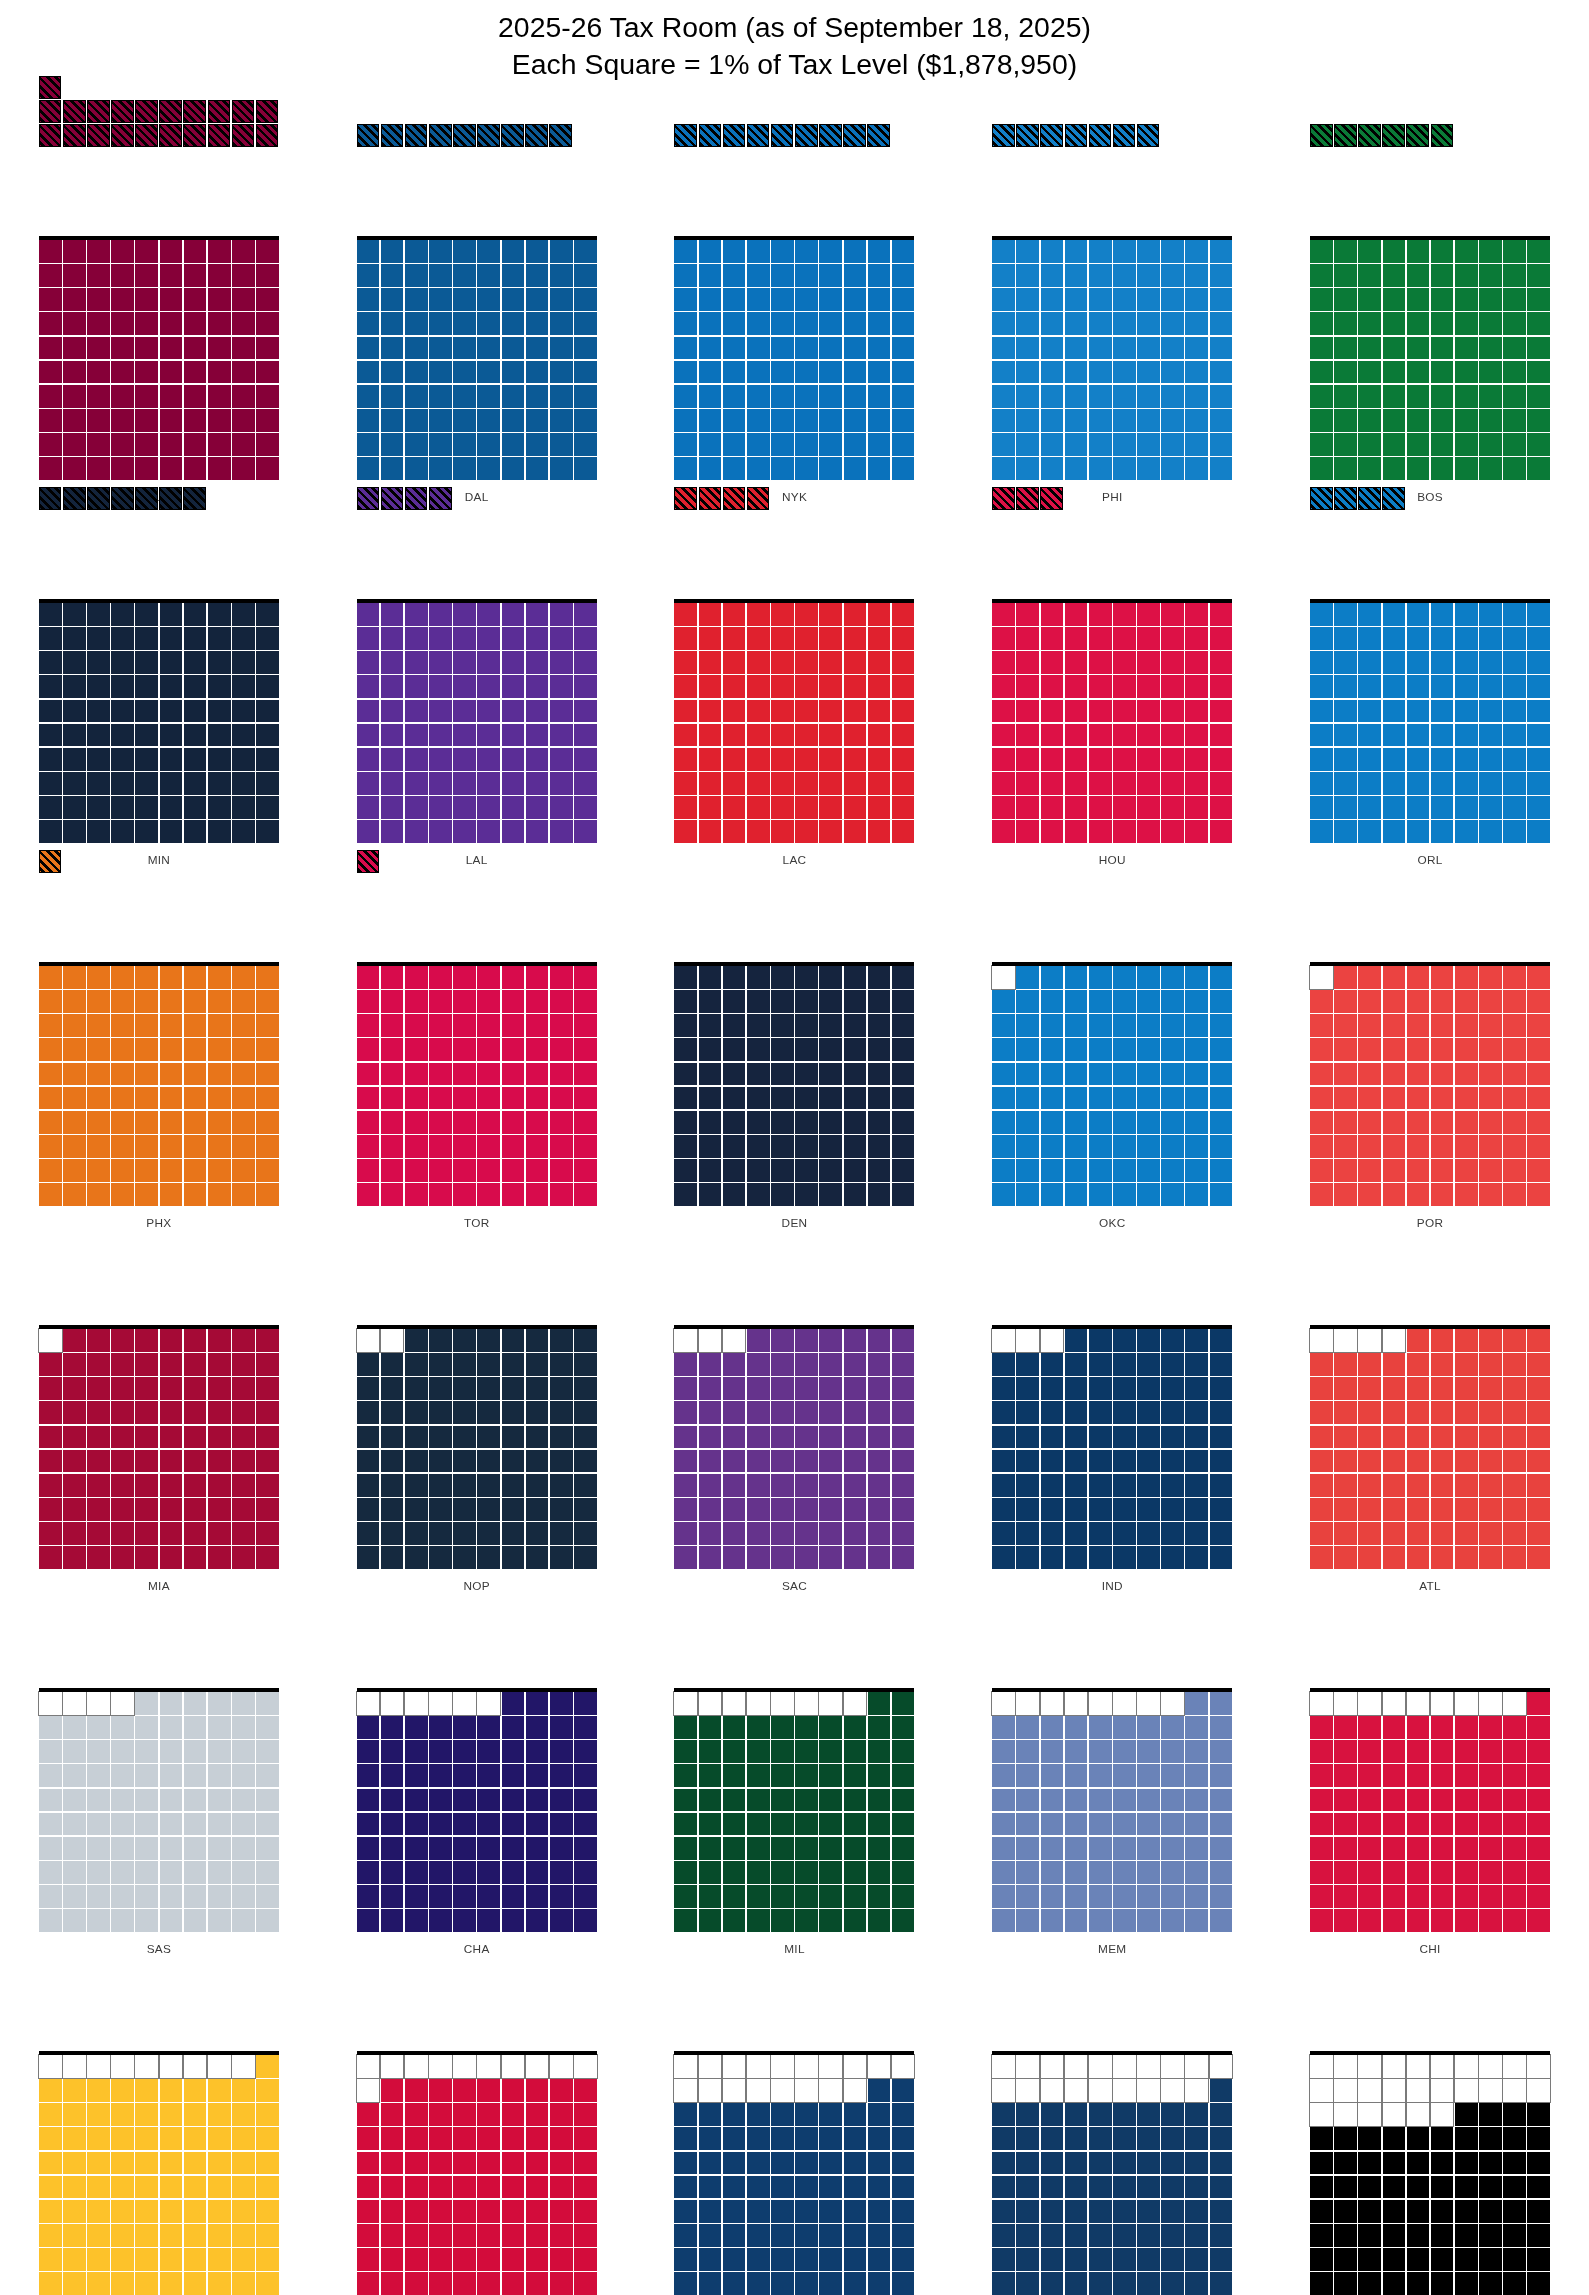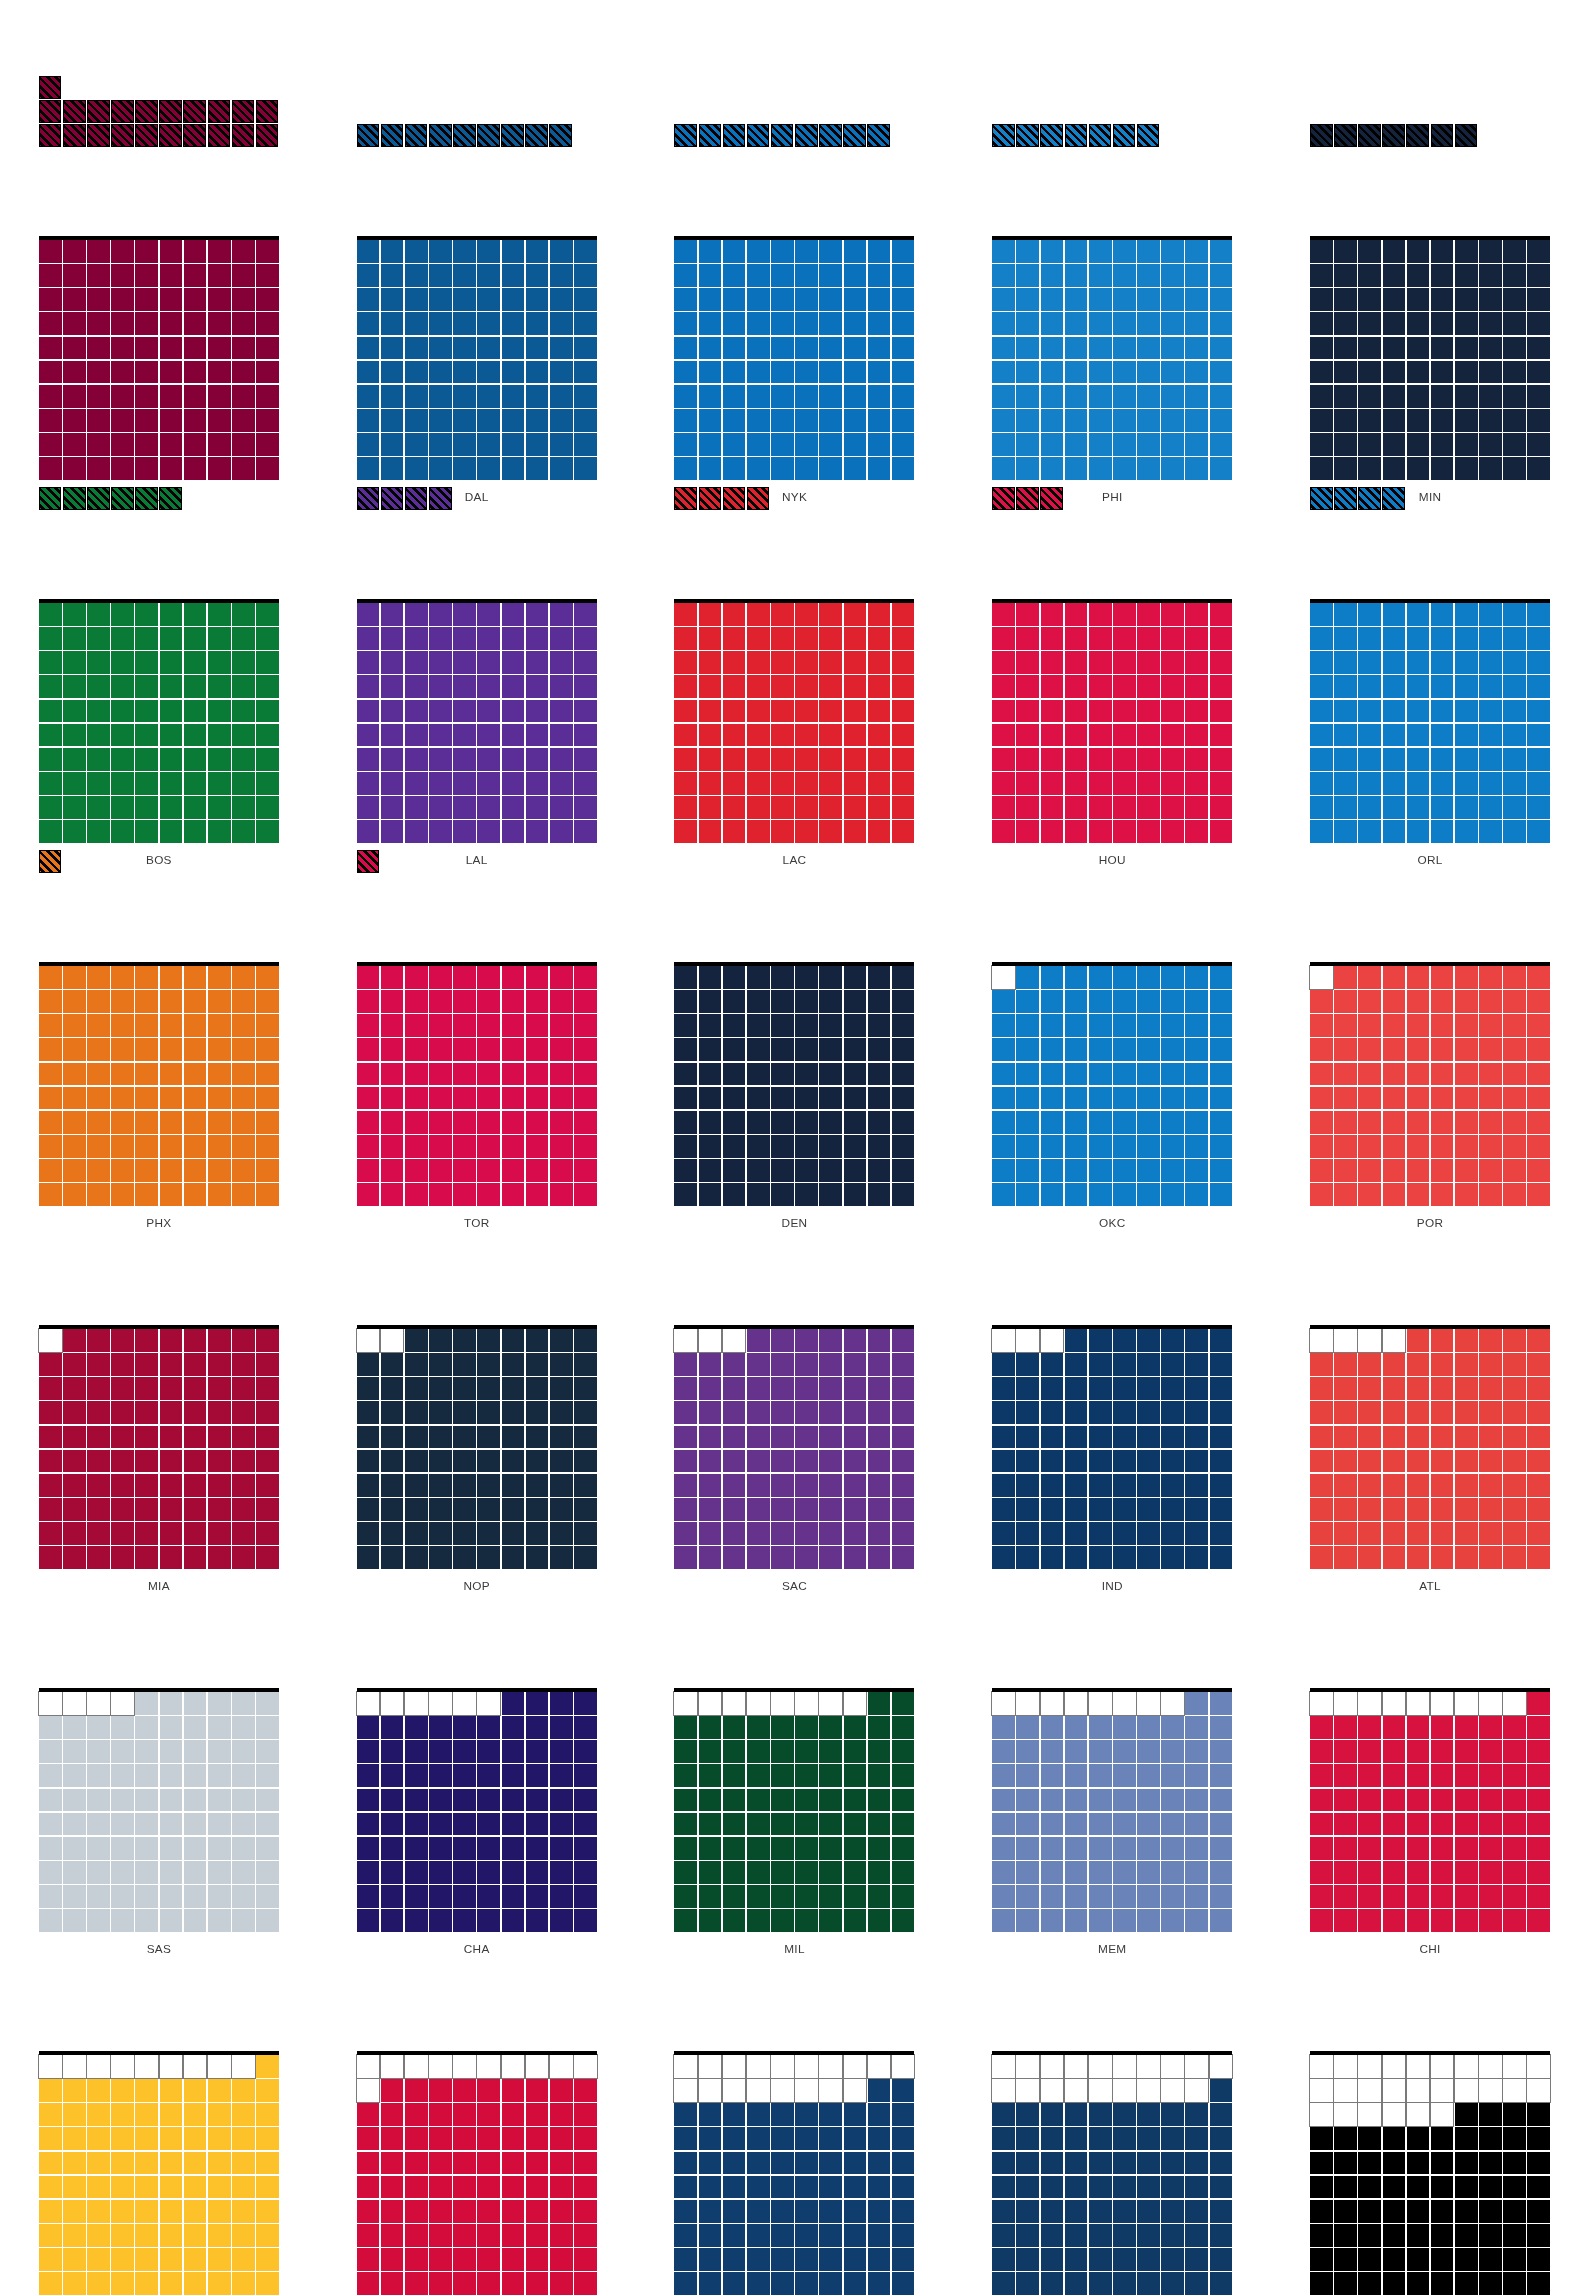--- a/index.html
+++ b/index.html
@@ -147,20 +147,24 @@
     color: #3a3a3a;
     letter-spacing: 0.3px;
   }
 </style>
 </head>
 <body>
 
 <div id="page">
 
 
+  <div id="titles">
+    <div class="line1">2025-26 Tax Room (as of September 18, 2025)</div>
+    <div class="line2">Each Square = 1% of Tax Level ($1,878,950)</div>
+  </div>
 
   <div id="teams">
       <div class="team">
         <div class="over-zone">
           <div class="over-row">
             <div class="over-cell" style="background: rgb(134, 0, 56);"></div>
             <div class="over-cell" style="background: rgb(134, 0, 56);"></div>
             <div class="over-cell" style="background: rgb(134, 0, 56);"></div>
             <div class="over-cell" style="background: rgb(134, 0, 56);"></div>
             <div class="over-cell" style="background: rgb(134, 0, 56);"></div>
@@ -650,20 +654,138 @@
             <div class="cell" style="background: rgb(19, 128, 200);"></div>
             <div class="cell" style="background: rgb(19, 128, 200);"></div>
             <div class="cell" style="background: rgb(19, 128, 200);"></div>
           </div>
         </div>
         <div class="team-label">PHI</div>
       </div>
       <div class="team">
         <div class="over-zone">
           <div class="over-row">
+            <div class="over-cell" style="background: rgb(10, 122, 55);"></div>
+            <div class="over-cell" style="background: rgb(10, 122, 55);"></div>
+            <div class="over-cell" style="background: rgb(10, 122, 55);"></div>
+            <div class="over-cell" style="background: rgb(10, 122, 55);"></div>
+            <div class="over-cell" style="background: rgb(10, 122, 55);"></div>
+            <div class="over-cell" style="background: rgb(10, 122, 55);"></div>
+          </div>
+        </div>
+        <div class="tax-line"></div>
+        <div class="waffle-wrap">
+          <div class="waffle">
+            <div class="cell" style="background: rgb(10, 122, 55);"></div>
+            <div class="cell" style="background: rgb(10, 122, 55);"></div>
+            <div class="cell" style="background: rgb(10, 122, 55);"></div>
+            <div class="cell" style="background: rgb(10, 122, 55);"></div>
+            <div class="cell" style="background: rgb(10, 122, 55);"></div>
+            <div class="cell" style="background: rgb(10, 122, 55);"></div>
+            <div class="cell" style="background: rgb(10, 122, 55);"></div>
+            <div class="cell" style="background: rgb(10, 122, 55);"></div>
+            <div class="cell" style="background: rgb(10, 122, 55);"></div>
+            <div class="cell" style="background: rgb(10, 122, 55);"></div>
+            <div class="cell" style="background: rgb(10, 122, 55);"></div>
+            <div class="cell" style="background: rgb(10, 122, 55);"></div>
+            <div class="cell" style="background: rgb(10, 122, 55);"></div>
+            <div class="cell" style="background: rgb(10, 122, 55);"></div>
+            <div class="cell" style="background: rgb(10, 122, 55);"></div>
+            <div class="cell" style="background: rgb(10, 122, 55);"></div>
+            <div class="cell" style="background: rgb(10, 122, 55);"></div>
+            <div class="cell" style="background: rgb(10, 122, 55);"></div>
+            <div class="cell" style="background: rgb(10, 122, 55);"></div>
+            <div class="cell" style="background: rgb(10, 122, 55);"></div>
+            <div class="cell" style="background: rgb(10, 122, 55);"></div>
+            <div class="cell" style="background: rgb(10, 122, 55);"></div>
+            <div class="cell" style="background: rgb(10, 122, 55);"></div>
+            <div class="cell" style="background: rgb(10, 122, 55);"></div>
+            <div class="cell" style="background: rgb(10, 122, 55);"></div>
+            <div class="cell" style="background: rgb(10, 122, 55);"></div>
+            <div class="cell" style="background: rgb(10, 122, 55);"></div>
+            <div class="cell" style="background: rgb(10, 122, 55);"></div>
+            <div class="cell" style="background: rgb(10, 122, 55);"></div>
+            <div class="cell" style="background: rgb(10, 122, 55);"></div>
+            <div class="cell" style="background: rgb(10, 122, 55);"></div>
+            <div class="cell" style="background: rgb(10, 122, 55);"></div>
+            <div class="cell" style="background: rgb(10, 122, 55);"></div>
+            <div class="cell" style="background: rgb(10, 122, 55);"></div>
+            <div class="cell" style="background: rgb(10, 122, 55);"></div>
+            <div class="cell" style="background: rgb(10, 122, 55);"></div>
+            <div class="cell" style="background: rgb(10, 122, 55);"></div>
+            <div class="cell" style="background: rgb(10, 122, 55);"></div>
+            <div class="cell" style="background: rgb(10, 122, 55);"></div>
+            <div class="cell" style="background: rgb(10, 122, 55);"></div>
+            <div class="cell" style="background: rgb(10, 122, 55);"></div>
+            <div class="cell" style="background: rgb(10, 122, 55);"></div>
+            <div class="cell" style="background: rgb(10, 122, 55);"></div>
+            <div class="cell" style="background: rgb(10, 122, 55);"></div>
+            <div class="cell" style="background: rgb(10, 122, 55);"></div>
+            <div class="cell" style="background: rgb(10, 122, 55);"></div>
+            <div class="cell" style="background: rgb(10, 122, 55);"></div>
+            <div class="cell" style="background: rgb(10, 122, 55);"></div>
+            <div class="cell" style="background: rgb(10, 122, 55);"></div>
+            <div class="cell" style="background: rgb(10, 122, 55);"></div>
+            <div class="cell" style="background: rgb(10, 122, 55);"></div>
+            <div class="cell" style="background: rgb(10, 122, 55);"></div>
+            <div class="cell" style="background: rgb(10, 122, 55);"></div>
+            <div class="cell" style="background: rgb(10, 122, 55);"></div>
+            <div class="cell" style="background: rgb(10, 122, 55);"></div>
+            <div class="cell" style="background: rgb(10, 122, 55);"></div>
+            <div class="cell" style="background: rgb(10, 122, 55);"></div>
+            <div class="cell" style="background: rgb(10, 122, 55);"></div>
+            <div class="cell" style="background: rgb(10, 122, 55);"></div>
+            <div class="cell" style="background: rgb(10, 122, 55);"></div>
+            <div class="cell" style="background: rgb(10, 122, 55);"></div>
+            <div class="cell" style="background: rgb(10, 122, 55);"></div>
+            <div class="cell" style="background: rgb(10, 122, 55);"></div>
+            <div class="cell" style="background: rgb(10, 122, 55);"></div>
+            <div class="cell" style="background: rgb(10, 122, 55);"></div>
+            <div class="cell" style="background: rgb(10, 122, 55);"></div>
+            <div class="cell" style="background: rgb(10, 122, 55);"></div>
+            <div class="cell" style="background: rgb(10, 122, 55);"></div>
+            <div class="cell" style="background: rgb(10, 122, 55);"></div>
+            <div class="cell" style="background: rgb(10, 122, 55);"></div>
+            <div class="cell" style="background: rgb(10, 122, 55);"></div>
+            <div class="cell" style="background: rgb(10, 122, 55);"></div>
+            <div class="cell" style="background: rgb(10, 122, 55);"></div>
+            <div class="cell" style="background: rgb(10, 122, 55);"></div>
+            <div class="cell" style="background: rgb(10, 122, 55);"></div>
+            <div class="cell" style="background: rgb(10, 122, 55);"></div>
+            <div class="cell" style="background: rgb(10, 122, 55);"></div>
+            <div class="cell" style="background: rgb(10, 122, 55);"></div>
+            <div class="cell" style="background: rgb(10, 122, 55);"></div>
+            <div class="cell" style="background: rgb(10, 122, 55);"></div>
+            <div class="cell" style="background: rgb(10, 122, 55);"></div>
+            <div class="cell" style="background: rgb(10, 122, 55);"></div>
+            <div class="cell" style="background: rgb(10, 122, 55);"></div>
+            <div class="cell" style="background: rgb(10, 122, 55);"></div>
+            <div class="cell" style="background: rgb(10, 122, 55);"></div>
+            <div class="cell" style="background: rgb(10, 122, 55);"></div>
+            <div class="cell" style="background: rgb(10, 122, 55);"></div>
+            <div class="cell" style="background: rgb(10, 122, 55);"></div>
+            <div class="cell" style="background: rgb(10, 122, 55);"></div>
+            <div class="cell" style="background: rgb(10, 122, 55);"></div>
+            <div class="cell" style="background: rgb(10, 122, 55);"></div>
+            <div class="cell" style="background: rgb(10, 122, 55);"></div>
+            <div class="cell" style="background: rgb(10, 122, 55);"></div>
+            <div class="cell" style="background: rgb(10, 122, 55);"></div>
+            <div class="cell" style="background: rgb(10, 122, 55);"></div>
+            <div class="cell" style="background: rgb(10, 122, 55);"></div>
+            <div class="cell" style="background: rgb(10, 122, 55);"></div>
+            <div class="cell" style="background: rgb(10, 122, 55);"></div>
+            <div class="cell" style="background: rgb(10, 122, 55);"></div>
+            <div class="cell" style="background: rgb(10, 122, 55);"></div>
+          </div>
+        </div>
+        <div class="team-label">BOS</div>
+      </div>
+      <div class="team">
+        <div class="over-zone">
+          <div class="over-row">
             <div class="over-cell" style="background: rgb(19, 36, 60);"></div>
             <div class="over-cell" style="background: rgb(19, 36, 60);"></div>
             <div class="over-cell" style="background: rgb(19, 36, 60);"></div>
             <div class="over-cell" style="background: rgb(19, 36, 60);"></div>
             <div class="over-cell" style="background: rgb(19, 36, 60);"></div>
             <div class="over-cell" style="background: rgb(19, 36, 60);"></div>
             <div class="over-cell" style="background: rgb(19, 36, 60);"></div>
           </div>
         </div>
         <div class="tax-line"></div>
@@ -765,138 +887,20 @@
             <div class="cell" style="background: rgb(19, 36, 60);"></div>
             <div class="cell" style="background: rgb(19, 36, 60);"></div>
             <div class="cell" style="background: rgb(19, 36, 60);"></div>
             <div class="cell" style="background: rgb(19, 36, 60);"></div>
             <div class="cell" style="background: rgb(19, 36, 60);"></div>
             <div class="cell" style="background: rgb(19, 36, 60);"></div>
             <div class="cell" style="background: rgb(19, 36, 60);"></div>
           </div>
         </div>
         <div class="team-label">MIN</div>
-      </div>
-      <div class="team">
-        <div class="over-zone">
-          <div class="over-row">
-            <div class="over-cell" style="background: rgb(10, 122, 55);"></div>
-            <div class="over-cell" style="background: rgb(10, 122, 55);"></div>
-            <div class="over-cell" style="background: rgb(10, 122, 55);"></div>
-            <div class="over-cell" style="background: rgb(10, 122, 55);"></div>
-            <div class="over-cell" style="background: rgb(10, 122, 55);"></div>
-            <div class="over-cell" style="background: rgb(10, 122, 55);"></div>
-          </div>
-        </div>
-        <div class="tax-line"></div>
-        <div class="waffle-wrap">
-          <div class="waffle">
-            <div class="cell" style="background: rgb(10, 122, 55);"></div>
-            <div class="cell" style="background: rgb(10, 122, 55);"></div>
-            <div class="cell" style="background: rgb(10, 122, 55);"></div>
-            <div class="cell" style="background: rgb(10, 122, 55);"></div>
-            <div class="cell" style="background: rgb(10, 122, 55);"></div>
-            <div class="cell" style="background: rgb(10, 122, 55);"></div>
-            <div class="cell" style="background: rgb(10, 122, 55);"></div>
-            <div class="cell" style="background: rgb(10, 122, 55);"></div>
-            <div class="cell" style="background: rgb(10, 122, 55);"></div>
-            <div class="cell" style="background: rgb(10, 122, 55);"></div>
-            <div class="cell" style="background: rgb(10, 122, 55);"></div>
-            <div class="cell" style="background: rgb(10, 122, 55);"></div>
-            <div class="cell" style="background: rgb(10, 122, 55);"></div>
-            <div class="cell" style="background: rgb(10, 122, 55);"></div>
-            <div class="cell" style="background: rgb(10, 122, 55);"></div>
-            <div class="cell" style="background: rgb(10, 122, 55);"></div>
-            <div class="cell" style="background: rgb(10, 122, 55);"></div>
-            <div class="cell" style="background: rgb(10, 122, 55);"></div>
-            <div class="cell" style="background: rgb(10, 122, 55);"></div>
-            <div class="cell" style="background: rgb(10, 122, 55);"></div>
-            <div class="cell" style="background: rgb(10, 122, 55);"></div>
-            <div class="cell" style="background: rgb(10, 122, 55);"></div>
-            <div class="cell" style="background: rgb(10, 122, 55);"></div>
-            <div class="cell" style="background: rgb(10, 122, 55);"></div>
-            <div class="cell" style="background: rgb(10, 122, 55);"></div>
-            <div class="cell" style="background: rgb(10, 122, 55);"></div>
-            <div class="cell" style="background: rgb(10, 122, 55);"></div>
-            <div class="cell" style="background: rgb(10, 122, 55);"></div>
-            <div class="cell" style="background: rgb(10, 122, 55);"></div>
-            <div class="cell" style="background: rgb(10, 122, 55);"></div>
-            <div class="cell" style="background: rgb(10, 122, 55);"></div>
-            <div class="cell" style="background: rgb(10, 122, 55);"></div>
-            <div class="cell" style="background: rgb(10, 122, 55);"></div>
-            <div class="cell" style="background: rgb(10, 122, 55);"></div>
-            <div class="cell" style="background: rgb(10, 122, 55);"></div>
-            <div class="cell" style="background: rgb(10, 122, 55);"></div>
-            <div class="cell" style="background: rgb(10, 122, 55);"></div>
-            <div class="cell" style="background: rgb(10, 122, 55);"></div>
-            <div class="cell" style="background: rgb(10, 122, 55);"></div>
-            <div class="cell" style="background: rgb(10, 122, 55);"></div>
-            <div class="cell" style="background: rgb(10, 122, 55);"></div>
-            <div class="cell" style="background: rgb(10, 122, 55);"></div>
-            <div class="cell" style="background: rgb(10, 122, 55);"></div>
-            <div class="cell" style="background: rgb(10, 122, 55);"></div>
-            <div class="cell" style="background: rgb(10, 122, 55);"></div>
-            <div class="cell" style="background: rgb(10, 122, 55);"></div>
-            <div class="cell" style="background: rgb(10, 122, 55);"></div>
-            <div class="cell" style="background: rgb(10, 122, 55);"></div>
-            <div class="cell" style="background: rgb(10, 122, 55);"></div>
-            <div class="cell" style="background: rgb(10, 122, 55);"></div>
-            <div class="cell" style="background: rgb(10, 122, 55);"></div>
-            <div class="cell" style="background: rgb(10, 122, 55);"></div>
-            <div class="cell" style="background: rgb(10, 122, 55);"></div>
-            <div class="cell" style="background: rgb(10, 122, 55);"></div>
-            <div class="cell" style="background: rgb(10, 122, 55);"></div>
-            <div class="cell" style="background: rgb(10, 122, 55);"></div>
-            <div class="cell" style="background: rgb(10, 122, 55);"></div>
-            <div class="cell" style="background: rgb(10, 122, 55);"></div>
-            <div class="cell" style="background: rgb(10, 122, 55);"></div>
-            <div class="cell" style="background: rgb(10, 122, 55);"></div>
-            <div class="cell" style="background: rgb(10, 122, 55);"></div>
-            <div class="cell" style="background: rgb(10, 122, 55);"></div>
-            <div class="cell" style="background: rgb(10, 122, 55);"></div>
-            <div class="cell" style="background: rgb(10, 122, 55);"></div>
-            <div class="cell" style="background: rgb(10, 122, 55);"></div>
-            <div class="cell" style="background: rgb(10, 122, 55);"></div>
-            <div class="cell" style="background: rgb(10, 122, 55);"></div>
-            <div class="cell" style="background: rgb(10, 122, 55);"></div>
-            <div class="cell" style="background: rgb(10, 122, 55);"></div>
-            <div class="cell" style="background: rgb(10, 122, 55);"></div>
-            <div class="cell" style="background: rgb(10, 122, 55);"></div>
-            <div class="cell" style="background: rgb(10, 122, 55);"></div>
-            <div class="cell" style="background: rgb(10, 122, 55);"></div>
-            <div class="cell" style="background: rgb(10, 122, 55);"></div>
-            <div class="cell" style="background: rgb(10, 122, 55);"></div>
-            <div class="cell" style="background: rgb(10, 122, 55);"></div>
-            <div class="cell" style="background: rgb(10, 122, 55);"></div>
-            <div class="cell" style="background: rgb(10, 122, 55);"></div>
-            <div class="cell" style="background: rgb(10, 122, 55);"></div>
-            <div class="cell" style="background: rgb(10, 122, 55);"></div>
-            <div class="cell" style="background: rgb(10, 122, 55);"></div>
-            <div class="cell" style="background: rgb(10, 122, 55);"></div>
-            <div class="cell" style="background: rgb(10, 122, 55);"></div>
-            <div class="cell" style="background: rgb(10, 122, 55);"></div>
-            <div class="cell" style="background: rgb(10, 122, 55);"></div>
-            <div class="cell" style="background: rgb(10, 122, 55);"></div>
-            <div class="cell" style="background: rgb(10, 122, 55);"></div>
-            <div class="cell" style="background: rgb(10, 122, 55);"></div>
-            <div class="cell" style="background: rgb(10, 122, 55);"></div>
-            <div class="cell" style="background: rgb(10, 122, 55);"></div>
-            <div class="cell" style="background: rgb(10, 122, 55);"></div>
-            <div class="cell" style="background: rgb(10, 122, 55);"></div>
-            <div class="cell" style="background: rgb(10, 122, 55);"></div>
-            <div class="cell" style="background: rgb(10, 122, 55);"></div>
-            <div class="cell" style="background: rgb(10, 122, 55);"></div>
-            <div class="cell" style="background: rgb(10, 122, 55);"></div>
-            <div class="cell" style="background: rgb(10, 122, 55);"></div>
-            <div class="cell" style="background: rgb(10, 122, 55);"></div>
-            <div class="cell" style="background: rgb(10, 122, 55);"></div>
-            <div class="cell" style="background: rgb(10, 122, 55);"></div>
-          </div>
-        </div>
-        <div class="team-label">BOS</div>
       </div>
       <div class="team">
         <div class="over-zone">
           <div class="over-row">
             <div class="over-cell" style="background: rgb(91, 45, 150);"></div>
             <div class="over-cell" style="background: rgb(91, 45, 150);"></div>
             <div class="over-cell" style="background: rgb(91, 45, 150);"></div>
             <div class="over-cell" style="background: rgb(91, 45, 150);"></div>
           </div>
         </div>

